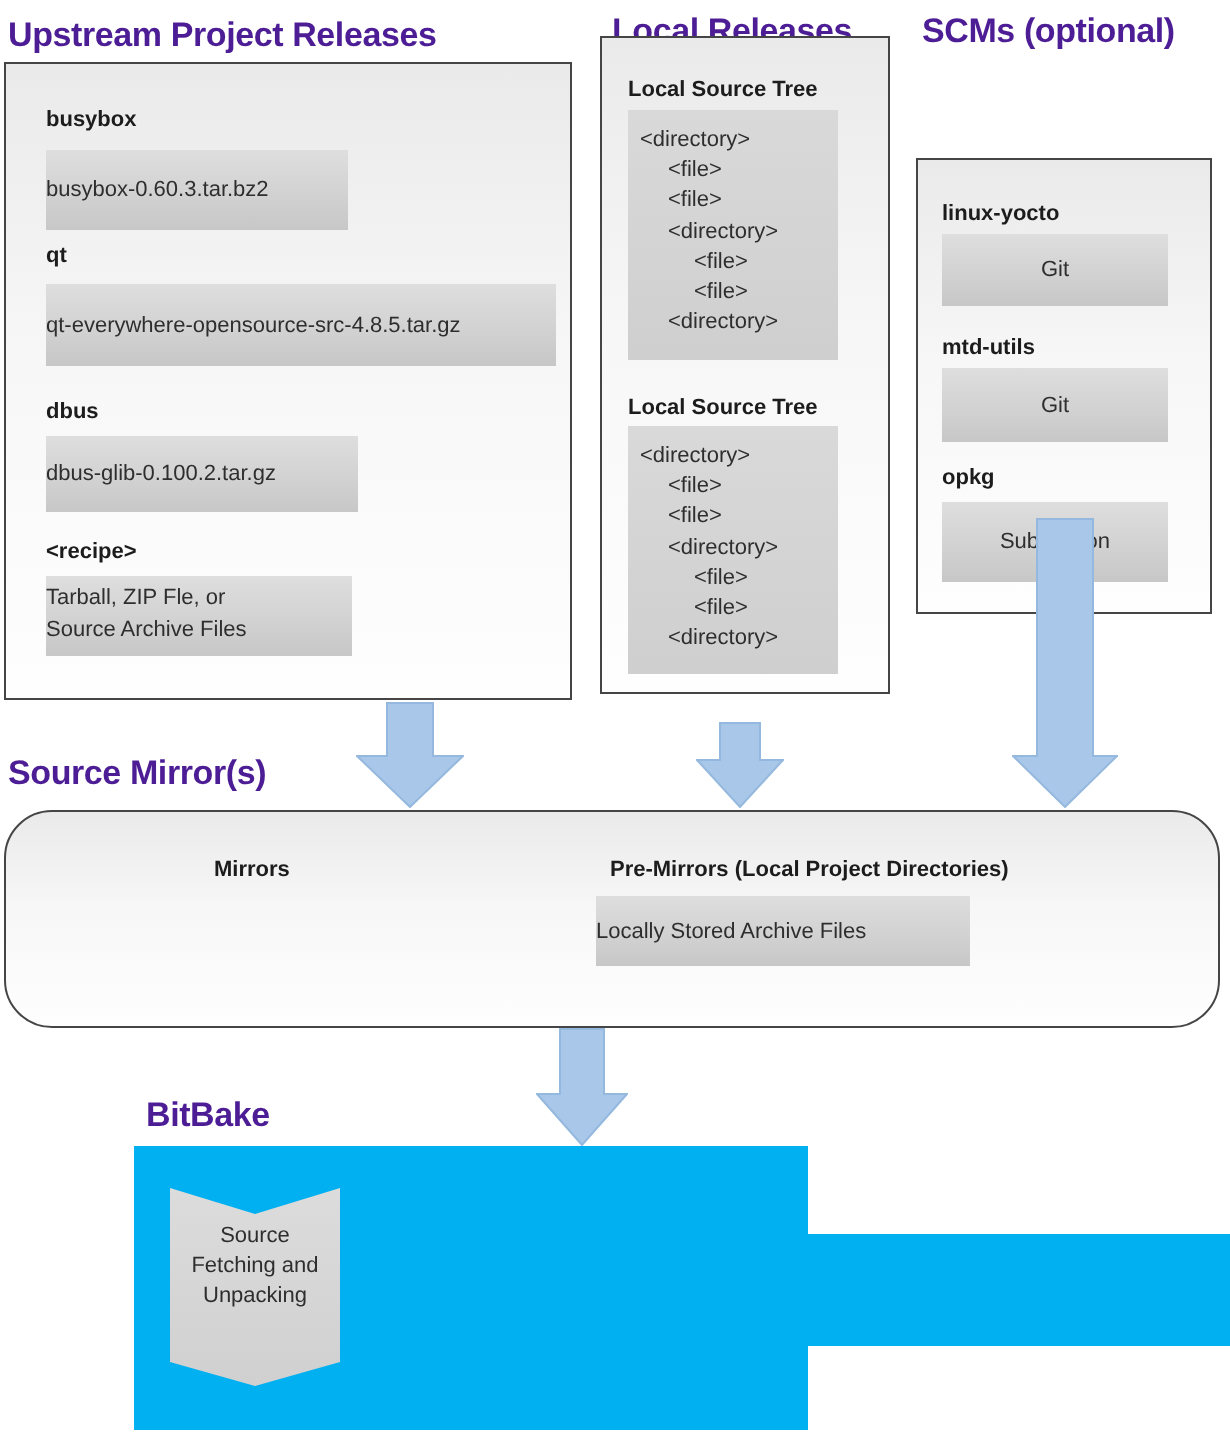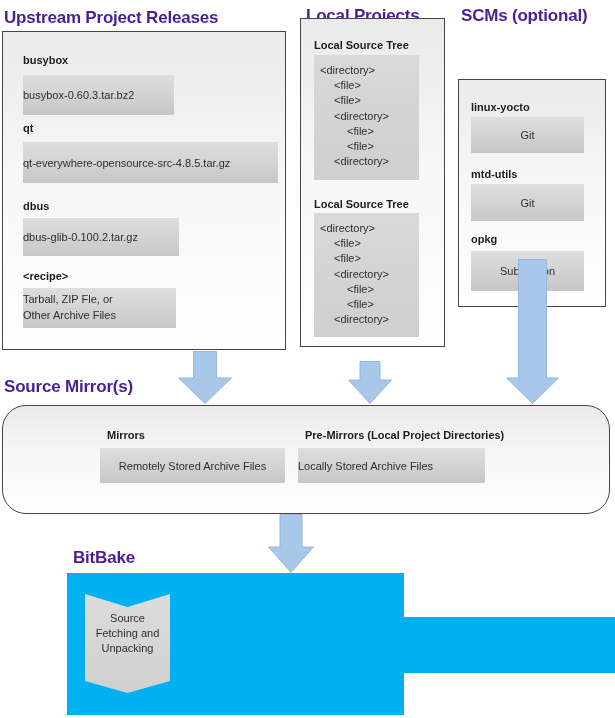--- a/index.html
+++ b/index.html
@@ -89,36 +89,36 @@
     line-height: 15px;
     white-space: pre-line;
   }
 </style>
 </head>
 <body>
 
 <div class="canvas">
 
   <div class="section-title" style="left:4px; top:8px;">Upstream Project Releases</div>
-  <div class="section-title" style="left:306px; top:6px;">Local Projects</div>
+  <div class="section-title" style="left:306px; top:6px;">Local Releases</div>
   <div class="section-title" style="left:461px; top:6px;">SCMs (optional)</div>
 
   <div class="panel" style="left:2px; top:31px; width:284px; height:319px;">
     <div class="item-label" style="left:20px; top:22px;text-align:right;">busybox</div>
     <div class="item-box left-text" style="left:20px; top:43px; width:151px; height:40px;">busybox-0.60.3.tar.bz2</div>
 
     <div class="item-label" style="left:20px; top:90px;">qt</div>
     <div class="item-box left-text" style="left:20px; top:110px; width:255px; height:41px;">qt-everywhere-opensource-src-4.8.5.tar.gz</div>
 
     <div class="item-label" style="left:20px; top:168px;">dbus</div>
     <div class="item-box left-text" style="left:20px; top:186px; width:156px; height:38px;">dbus-glib-0.100.2.tar.gz</div>
 
     <div class="item-label" style="left:20px; top:238px;">&lt;recipe&gt;</div>
     <div class="item-box left-text pre" style="left:20px; top:256px; width:153px; height:40px;">Tarball, ZIP Fle, or
-Other Archive Files</div>
+Source Archive Files</div>
   </div>
 
   <div class="panel" style="left:300px; top:18px; width:145px; height:329px;">
     <div class="item-label" style="left:13px; top:20px;">Local Source Tree</div>
     <div class="tree-box" style="left:13px; top:36px; width:105px; height:125px;">
       <div class="tree-line ind-0">&lt;directory&gt;</div>
       <div class="tree-line ind-1">&lt;file&gt;</div>
       <div class="tree-line ind-1">&lt;file&gt;</div>
       <div class="tree-line ind-1">&lt;directory&gt;</div>
       <div class="tree-line ind-2">&lt;file&gt;</div>
@@ -156,21 +156,20 @@
     <polygon points="12,0.5 32,0.5 32,19 43.5,19 22,42.5 0.5,19 12,19"></polygon>
   </svg>
   <svg class="flow-arrow" style="left:506px; top:259px;" width="53" height="145" viewBox="0 0 53 145">
     <polygon points="12.5,0.5 40.5,0.5 40.5,119 52.5,119 26.5,144.5 0.5,119 12.5,119"></polygon>
   </svg>
 
   <div class="section-title" style="left:4px; top:377px;">Source Mirror(s)</div>
 
   <div class="panel" style="left:2px; top:405px; width:608px; height:109px;border-radius:24px;">
     <div class="item-label" style="left:104px; top:23px;">Mirrors</div>
-    <div class="item-box center-text" style="left:97px; top:42px; width:185px; height:35px;">Remotely Stored Archive Files</div>
 
     <div class="item-label" style="left:302px; top:23px;">Pre-Mirrors (Local Project Directories)</div>
     <div class="item-box left-text" style="left:295px; top:42px; width:187px; height:35px;">Locally Stored Archive Files</div>
   </div>
 
   <svg class="flow-arrow" style="left:268px; top:514px;" width="46" height="59" viewBox="0 0 46 59">
     <polygon points="12,0.5 34,0.5 34,33 45.5,33 23,58.5 0.5,33 12,33"></polygon>
   </svg>
 
   <div class="section-title" style="left:73px; top:548px;">BitBake</div>

